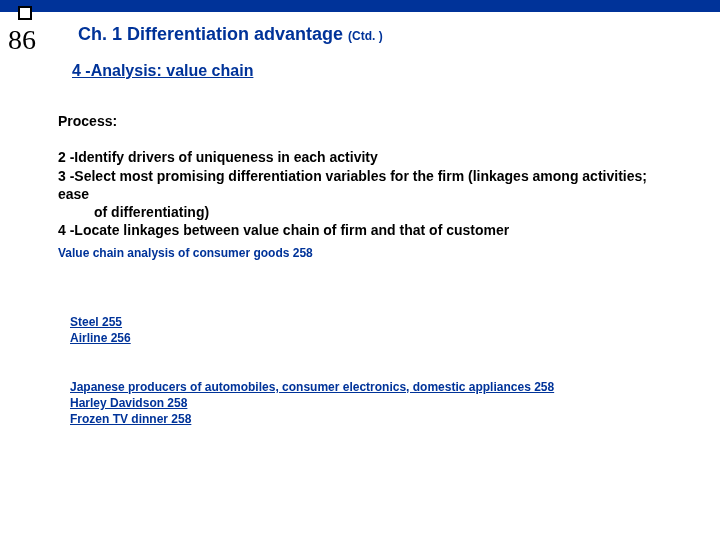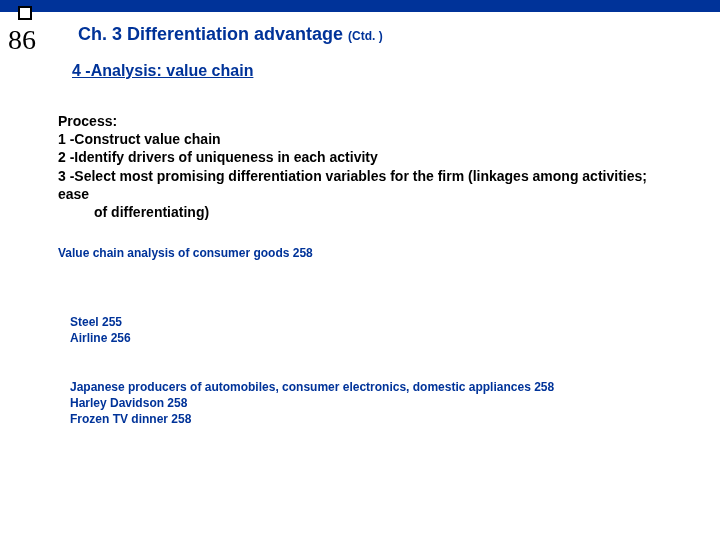--- a/index.html
+++ b/index.html
@@ -80,43 +80,45 @@
     color: #003399;
   }
   .examples {
     position: absolute;
     top: 314px;
     left: 70px;
     font-size: 12px;
     font-weight: bold;
     color: #003399;
     line-height: 1.35;
+    text-decoration: underline;
   }
 </style>
 </head>
 <body>
 
 <div class="top-bar"></div>
 <div class="square-bullet"></div>
 
 <div class="page-number">86</div>
 
 <div class="title">
-  <span>Ch. 3 Differentiation advantage</span>
+  <span>Ch. 1 Differentiation advantage</span>
   <span class="title-sub">(Ctd. )</span>
 </div>
 
 <div class="section">4 -Analysis: value chain</div>
 
 <div class="process">
   <span>Process:</span><br>
-  <span>1 -Construct value chain</span><br>
+  <br>
   <span>2 -Identify drivers of uniqueness in each activity</span><br>
   <span>3 -Select most promising differentiation variables for the firm (linkages among activities; ease</span><br>
   <span class="indent">of differentiating)</span>
+  <span>4 -Locate linkages between value chain of firm and that of customer</span>
 </div>
 
 <div class="consumer">Value chain analysis of consumer goods 258</div>
 
 <div class="examples">
   <span>Steel 255</span><br>
   <span>Airline 256</span><br>
   <br>
   <br>
   <span>Japanese producers of automobiles, consumer electronics, domestic appliances 258</span><br>

